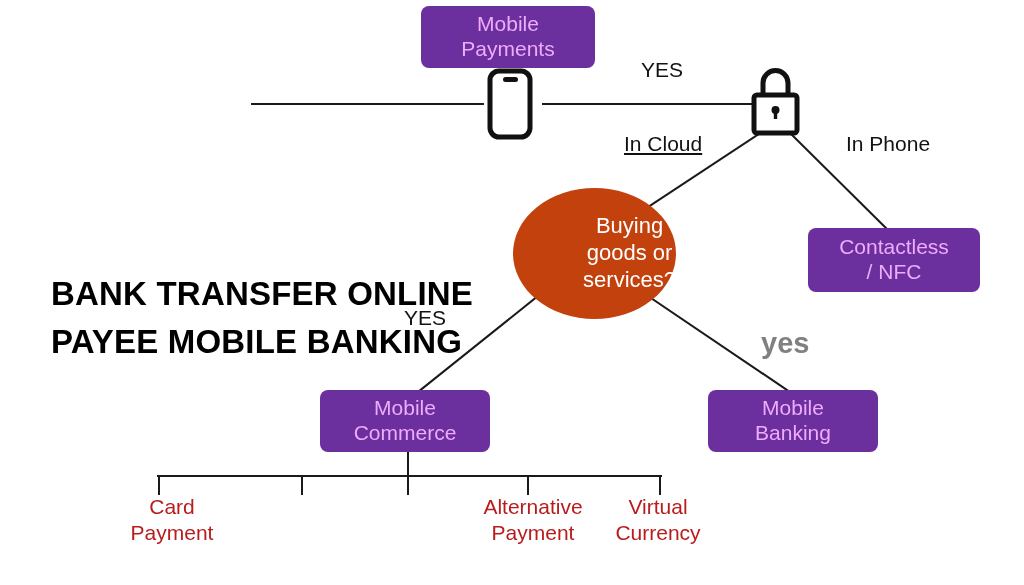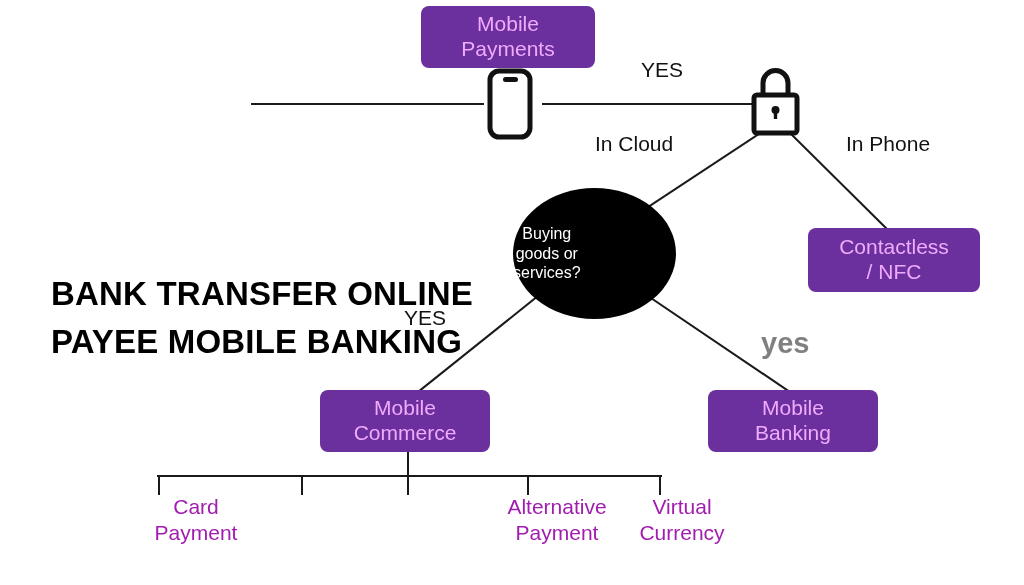--- a/index.html
+++ b/index.html
@@ -66,53 +66,52 @@
     background-image:
       linear-gradient(45deg, transparent 45%, #e8262c 45%, #e8262c 60%, transparent 60%),
       linear-gradient(-45deg, transparent 45%, #e8262c 45%, #e8262c 60%, transparent 60%);
     background-size: 5px 4px;
     background-repeat: repeat-x;
   }
 
   
   .node-ellipse {
     position: absolute;
-    background: #000000;
+    background: #c2410c;
     border-radius: 50%;
     color: #ffffff;
     display: flex;
     align-items: center;
-    justify-content: flex-start;
+    justify-content: flex-end;
     text-align: center;
-    font-size: 16px;
+    font-size: 22px;
     line-height: 1.22;
     white-space: pre-line;
     z-index: 3;
   }
 
   
   .edge-label {
     position: absolute;
     color: #121212;
     font-size: 21px;
     white-space: nowrap;
     z-index: 4;
   }
 
   
   .leaf-label {
     position: absolute;
-    color: #a21caf;
+    color: #b91c1c;
     font-size: 21px;
     line-height: 1.25;
     text-align: center;
     white-space: pre-line;
     transform: translateX(-50%);
     z-index: 4;
-    margin-left: 24px;
   }
 
   
   .grey-heading {
     position: absolute;
     color: #000000;
     font-weight: bold;
     font-size: 33px;
     line-height: 1.45;
     white-space: pre-line;
@@ -203,21 +202,21 @@
     <svg width="55" height="74" viewBox="0 0 55 74" xmlns="http://www.w3.org/2000/svg">
       <path d="M15 34 V21 a12.5 12.5 0 0 1 25 0 V34" fill="none" stroke="#111111" stroke-width="5"></path>
       <rect x="6" y="33" width="43" height="38" rx="3" ry="3" fill="#ffffff" stroke="#111111" stroke-width="5"></rect>
       <circle cx="27.5" cy="48" r="4" fill="#111111"></circle>
       <rect x="25.8" y="48" width="3.4" height="9" fill="#111111"></rect>
     </svg>
   </div>
 
   <div class="edge-label" style="left:641px; top:58px;">YES</div>
 
-  <div class="edge-label" style="left:595px; top:132px;">In Cloud</div>
+  <div class="edge-label" style="left:624px; top:132px;text-decoration:underline;">In Cloud</div>
 
   <div class="edge-label" style="left:846px; top:132px;">In Phone</div>
 
   <div class="edge-label" style="left:404px; top:306px;">YES</div>
 
   <div class="grey-heading" style="left:51px; top:270px;">BANK TRANSFER ONLINE
 PAYEE MOBILE BANKING</div>
 
   <div class="grey-yes" style="left:761px; top:327px;">yes</div>
 

